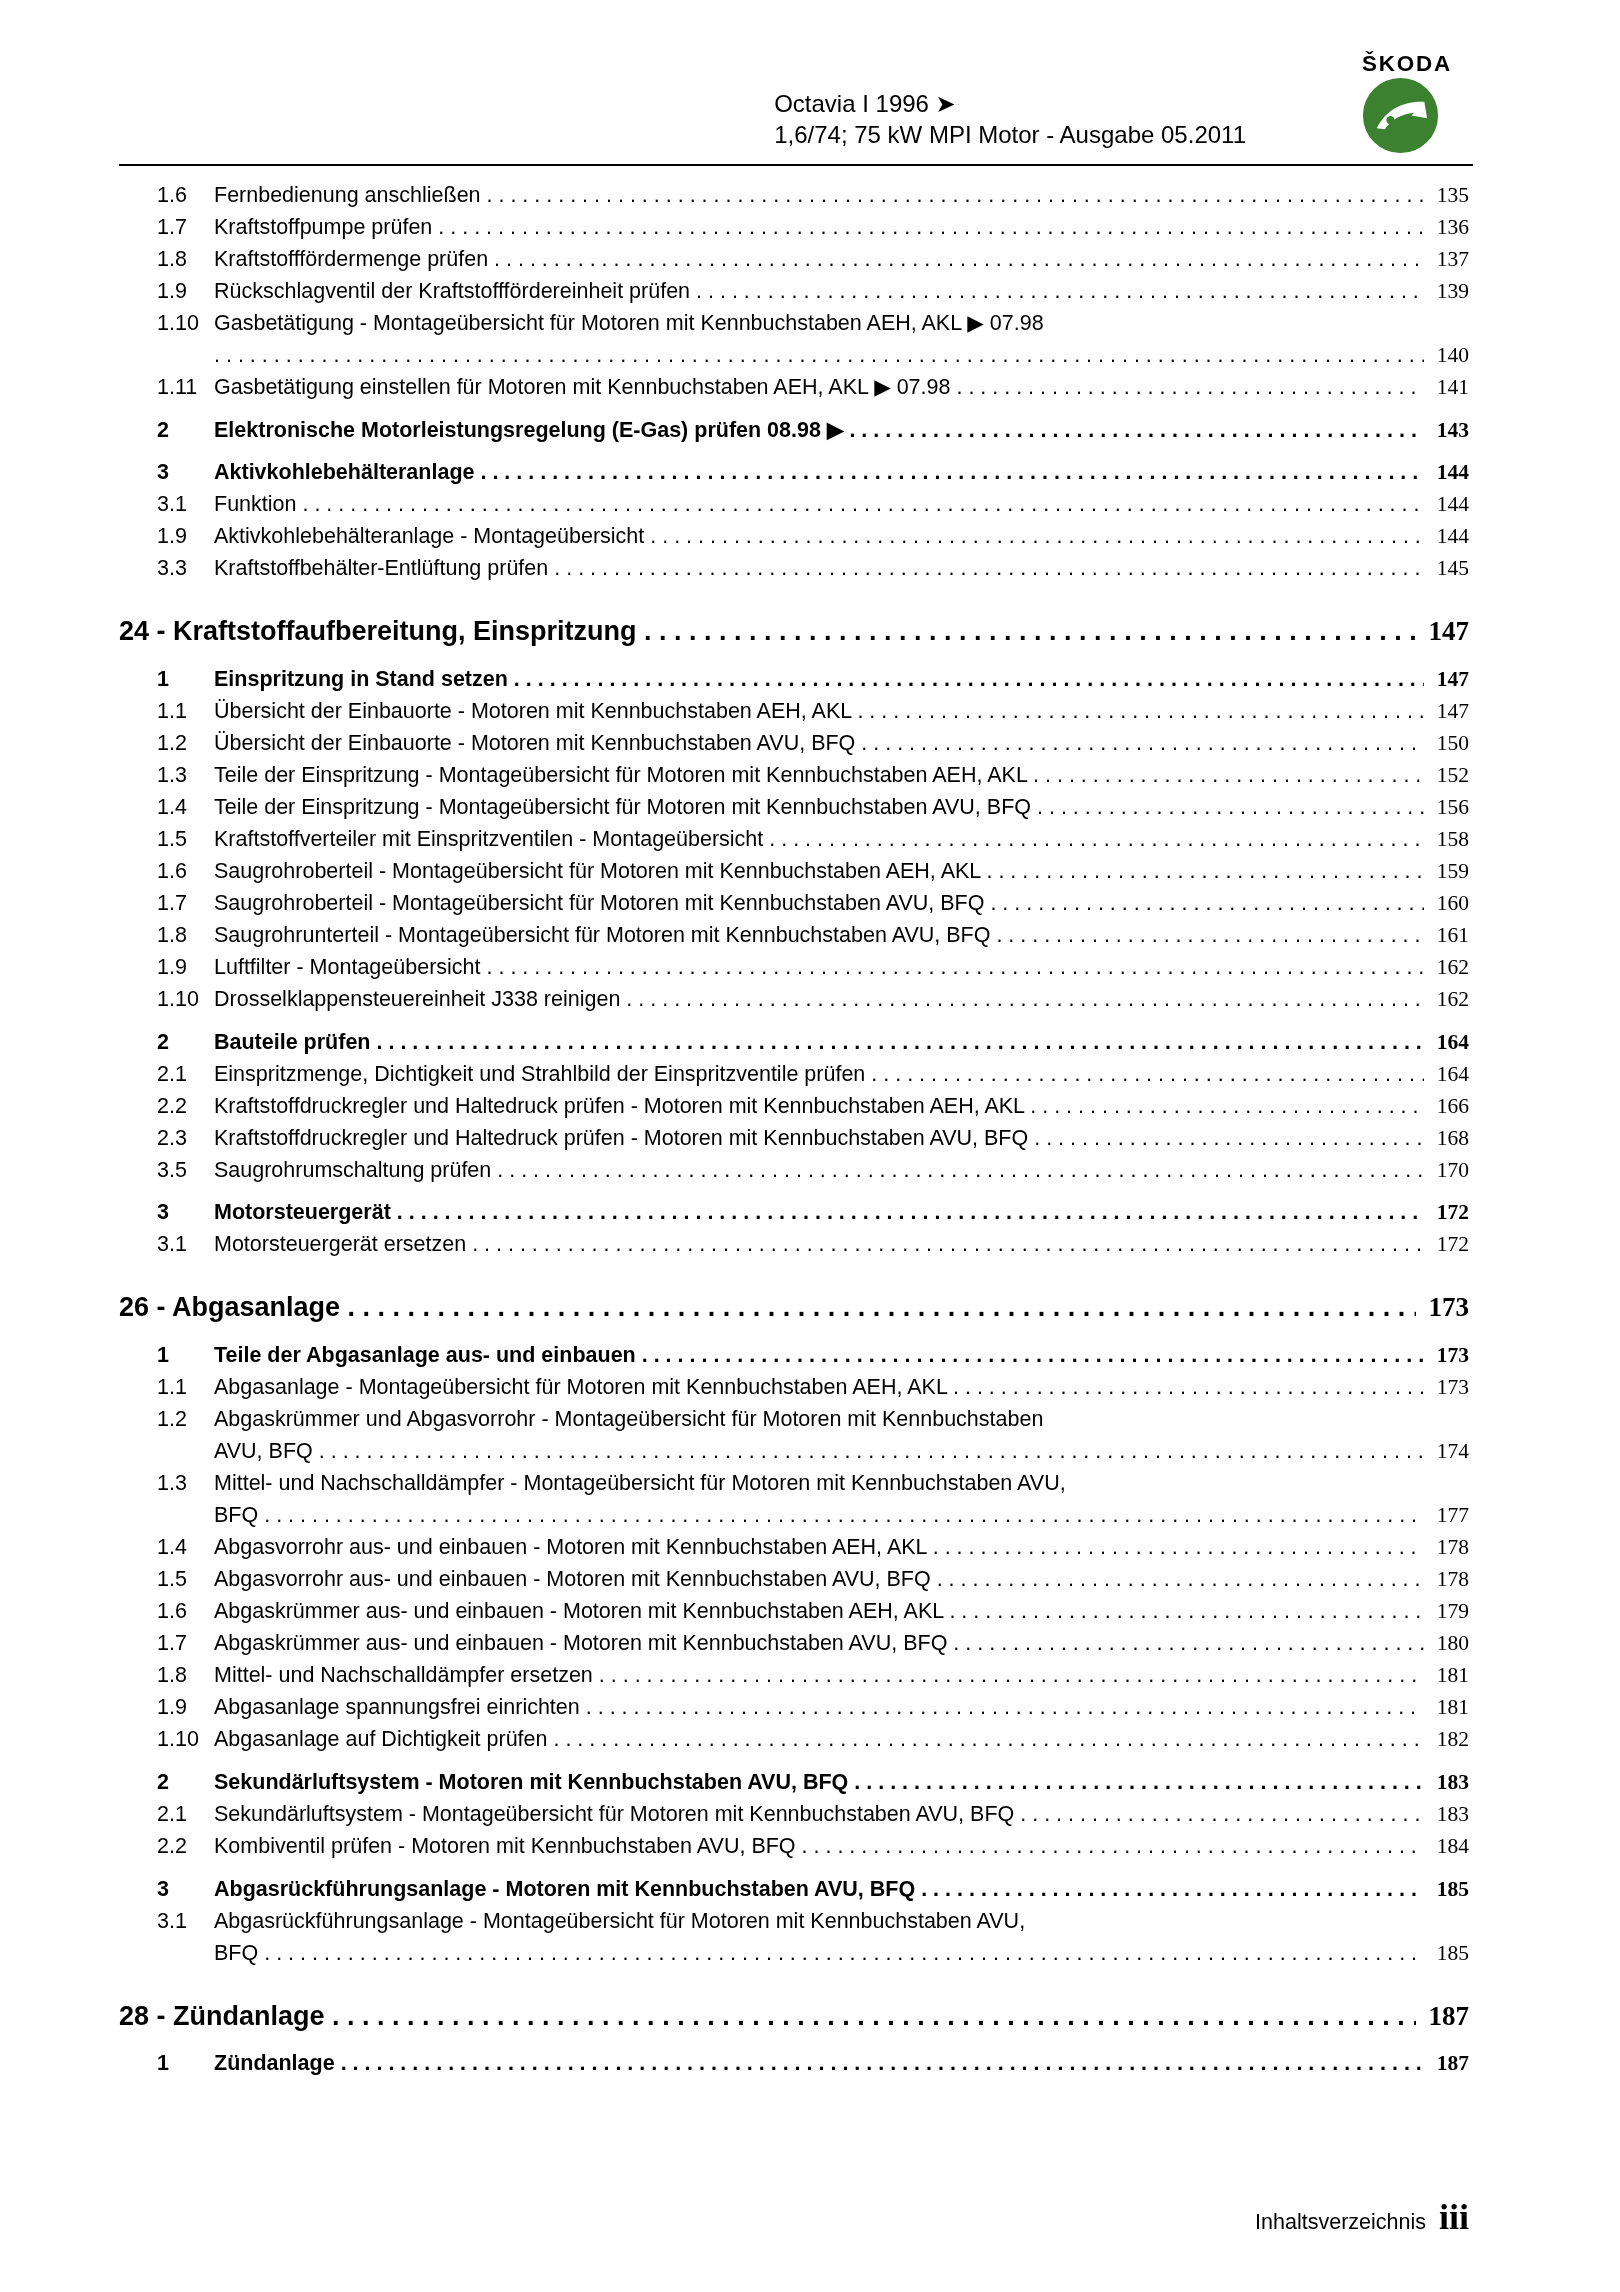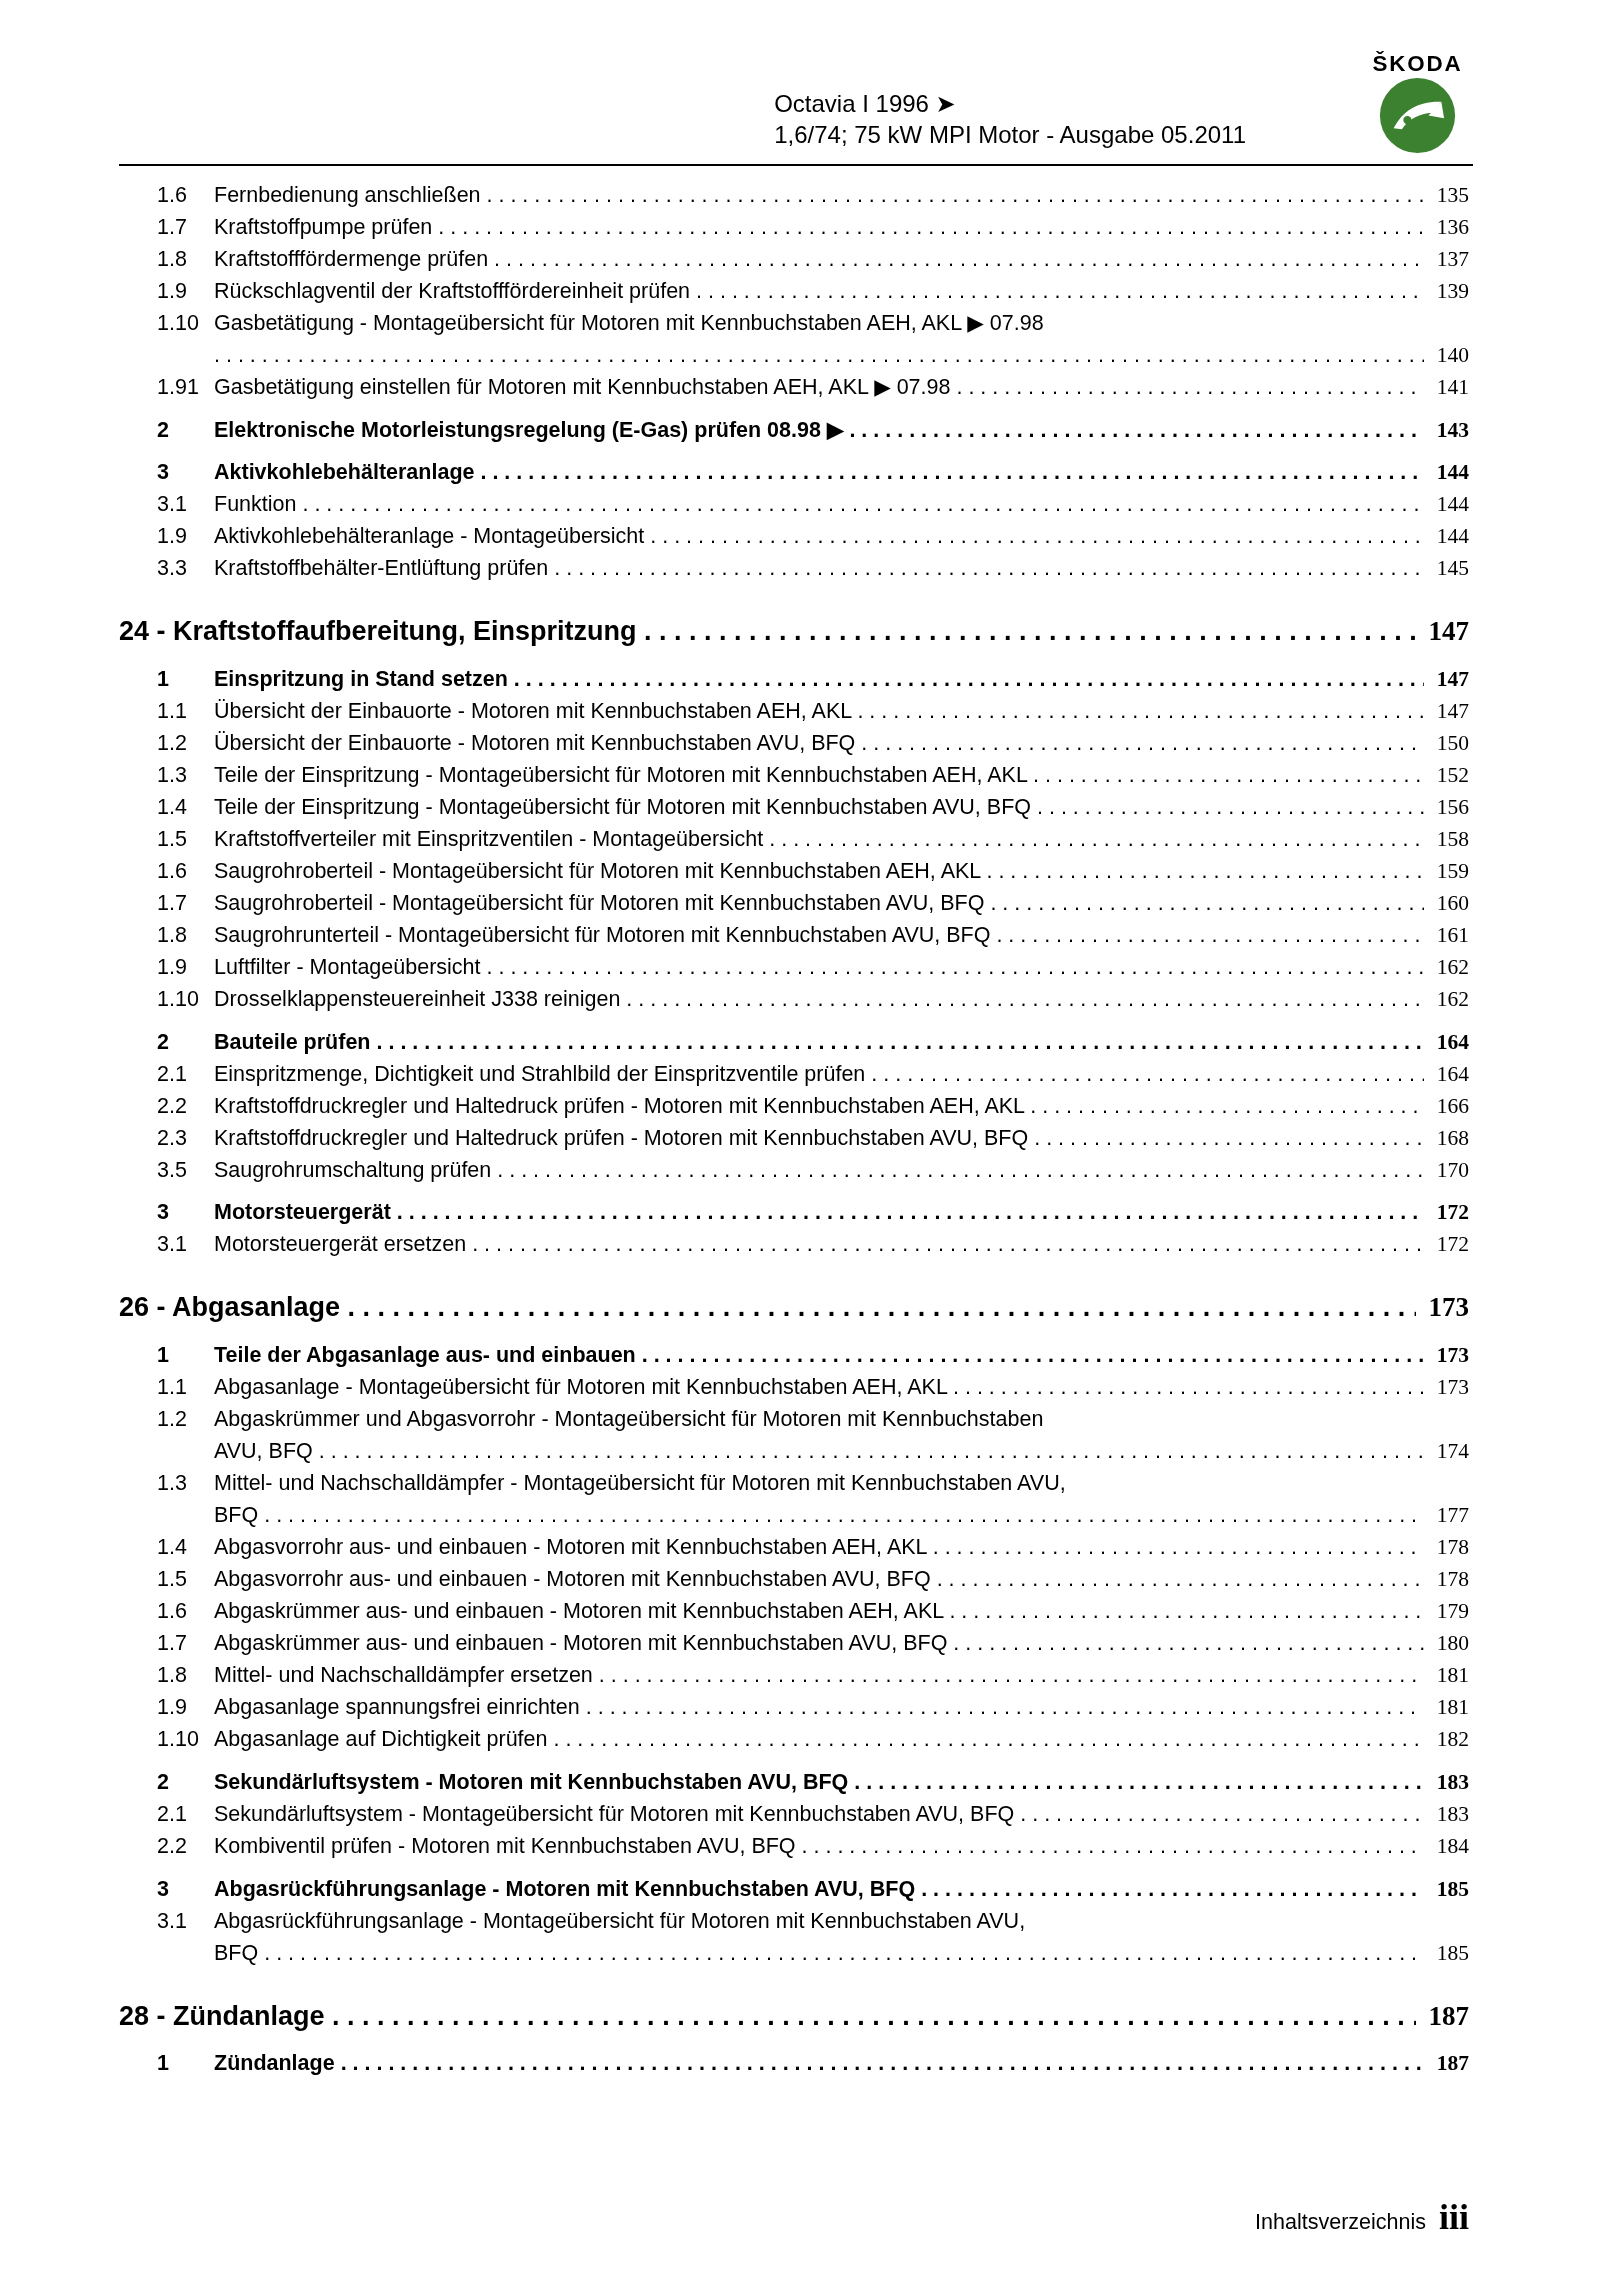--- a/index.html
+++ b/index.html
@@ -29,21 +29,20 @@
   .header-titles {
     text-align: left;
     font-size: 24px;
     line-height: 31px;
     margin-right: 116px;
     padding-bottom: 3.6px;
   }
   .brand {
     display: flex;
     flex-direction: column;
-    align-items: center;
     width: 111px;
   }
   .brand-wordmark {
     font-weight: bold;
     font-size: 22.4px;
     letter-spacing: 1.8px;
     line-height: 23px;
   }
   .brand-logo { margin-top: 1.8px; display: block; }
 
@@ -134,21 +133,21 @@
       </div>
       <div class="entry sub">
         <span class="num">1.9</span>
         <div class="body"><span class="title">Rückschlagventil der Kraftstofffördereinheit prüfen</span> <span class="leader">. . . . . . . . . . . . . . . . . . . . . . . . . . . . . . . . . . . . . . . . . . . . . . . . . . . . . . . . . . . . . . . . . . . . . . . . . . . . . . . . . . . . . . . . . . . . . . . . . . . . . . . . . . . . . . . . . . . . . . . . . . . . . . . . . . . . . . . . . . . . . . . . . . . . . . . . . . . . . . . . . . . . . . . . . . . . . . . . . . . . . . . . . . . . . . . . . . . . . . . . . . . . . . . . . . . . . . . . . . . . </span><span class="pagenum">139</span></div>
       </div>
       <div class="entry sub l2">
         <span class="num">1.10</span>
         <div class="body"><span class="title">Gasbetätigung - Montageübersicht für Motoren mit Kennbuchstaben AEH, AKL ▶ 07.98</span><span class="brk"></span><span class="title"></span> <span class="leader">. . . . . . . . . . . . . . . . . . . . . . . . . . . . . . . . . . . . . . . . . . . . . . . . . . . . . . . . . . . . . . . . . . . . . . . . . . . . . . . . . . . . . . . . . . . . . . . . . . . . . . . . . . . . . . . . . . . . . . . . . . . . . . . . . . . . . . . . . . . . . . . . . . . . . . . . . . . . . . . . . . . . . . . . . . . . . . . . . . . . . . . . . . . . . . . . . . . . . . . . . . . . . . . . . . . . . . . . . . . . </span><span class="pagenum">140</span></div>
       </div>
       <div class="entry sub">
-        <span class="num">1.91</span>
+        <span class="num">1.11</span>
         <div class="body"><span class="title">Gasbetätigung einstellen für Motoren mit Kennbuchstaben AEH, AKL ▶ 07.98</span> <span class="leader">. . . . . . . . . . . . . . . . . . . . . . . . . . . . . . . . . . . . . . . . . . . . . . . . . . . . . . . . . . . . . . . . . . . . . . . . . . . . . . . . . . . . . . . . . . . . . . . . . . . . . . . . . . . . . . . . . . . . . . . . . . . . . . . . . . . . . . . . . . . . . . . . . . . . . . . . . . . . . . . . . . . . . . . . . . . . . . . . . . . . . . . . . . . . . . . . . . . . . . . . . . . . . . . . . . . . . . . . . . . . </span><span class="pagenum">141</span></div>
       </div>
       <div class="entry section">
         <span class="num">2</span>
         <div class="body"><span class="title">Elektronische Motorleistungsregelung (E-Gas) prüfen 08.98 ▶</span> <span class="leader">. . . . . . . . . . . . . . . . . . . . . . . . . . . . . . . . . . . . . . . . . . . . . . . . . . . . . . . . . . . . . . . . . . . . . . . . . . . . . . . . . . . . . . . . . . . . . . . . . . . . . . . . . . . . . . . . . . . . . . . . . . . . . . . . . . . . . . . . . . . . . . . . . . . . . . . . . . . . . . . . . . . . . . . . . . . . . . . . . . . . . . . . . . . . . . . . . . . . . . . . . . . . . . . . . . . . . . . . . . . . </span><span class="pagenum">143</span></div>
       </div>
       <div class="entry section">
         <span class="num">3</span>
         <div class="body"><span class="title">Aktivkohlebehälteranlage</span> <span class="leader">. . . . . . . . . . . . . . . . . . . . . . . . . . . . . . . . . . . . . . . . . . . . . . . . . . . . . . . . . . . . . . . . . . . . . . . . . . . . . . . . . . . . . . . . . . . . . . . . . . . . . . . . . . . . . . . . . . . . . . . . . . . . . . . . . . . . . . . . . . . . . . . . . . . . . . . . . . . . . . . . . . . . . . . . . . . . . . . . . . . . . . . . . . . . . . . . . . . . . . . . . . . . . . . . . . . . . . . . . . . . </span><span class="pagenum">144</span></div>
       </div>

